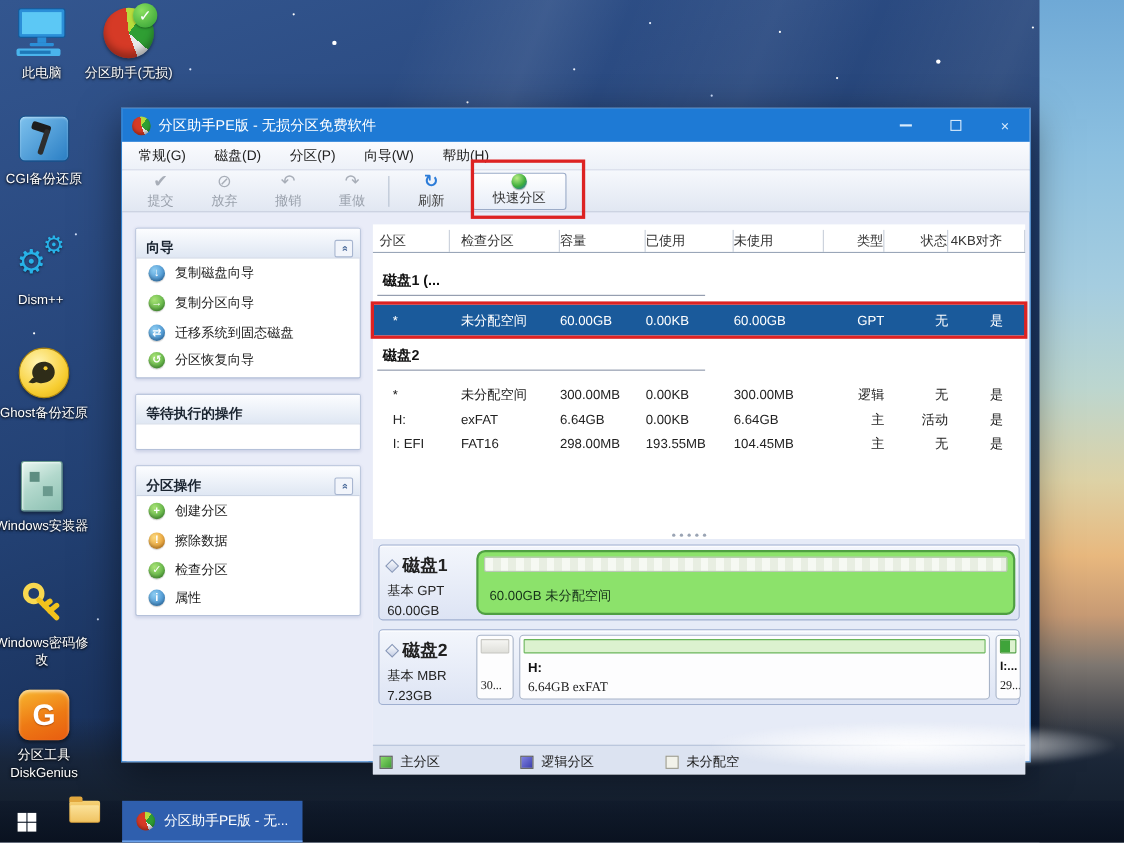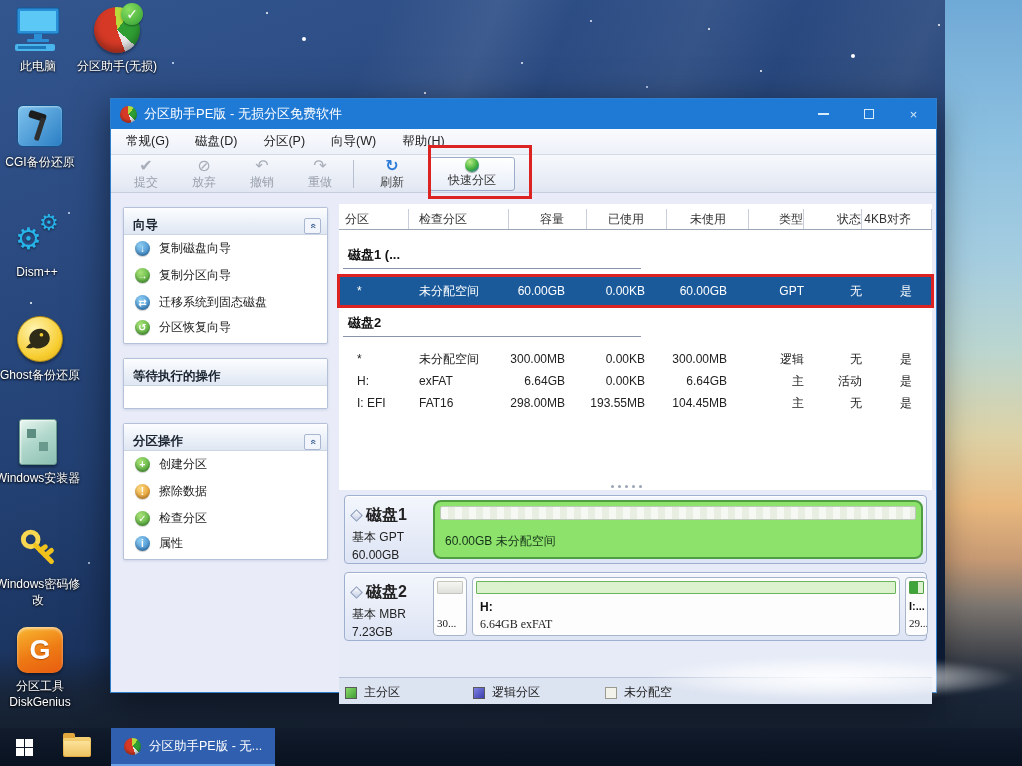--- a/index.html
+++ b/index.html
@@ -104,21 +104,21 @@
   .tbl-header { position:absolute; left:0; top:5px; width:593px; height:21px; display:grid;
     grid-template-columns:70px 100px 78px 80px 82px 55px 58px 70px;
     border-bottom:1px solid #9aa6b8; font-size:12px; color:#333; line-height:20px; }
   .tbl-header span { border-right:1px solid #c8cfda; }
   .trow { position:absolute; left:0; width:593px; height:22px; display:grid;
     grid-template-columns:70px 100px 78px 80px 82px 55px 58px 70px;
     font-size:12px; color:#222; line-height:22px; }
   .c1 { text-align:left; padding-left:18px; }
   .tbl-header .c1 { padding-left:6px; }
   .c2 { text-align:left; padding-left:10px; }
-  .c3,.c4,.c5 { text-align:right; padding-right:22px; }
+  .c3,.c4,.c5 { text-align:left; padding-right:22px; }
   .c6,.c7 { text-align:right; }
   .c8 { text-align:right; padding-right:20px; }
   .grp { position:absolute; left:9px; font-size:13px; font-weight:bold; color:#111; }
   .grp-line { position:absolute; left:4px; width:298px; height:1px; background:#8a94a8; }
   .g1 { top:42px; } .gl1 { top:64px; }
   .g2 { top:110px; } .gl2 { top:132px; }
   .red-row { position:absolute; left:-2px; top:70px; width:597px; height:34px; border:3px solid #dd2222; z-index:30; }
   .trow.sel { top:73px; height:28px; line-height:28px; background:#1a5a9b; color:#fff; z-index:20; }
   .r1 { top:144px; } .r2 { top:166px; } .r3 { top:188px; }
   .split-dots { position:absolute; left:272px; top:281px; display:flex; gap:4px; }
@@ -154,21 +154,21 @@
   .lsq { width:12px; height:12px; border:1px solid #5a5a5a; }
   .lsq.green { background:linear-gradient(135deg,#8ada6a,#3f9e35); }
   .lsq.purple { background:linear-gradient(135deg,#8082e2,#3c3fae); }
   .lsq.pale { background:#f2f2ea; border-color:#9a9a90; }
   .smear { position:absolute; left:642px; top:656px; width:374px; height:44px; z-index:60; pointer-events:none;
     background:radial-gradient(ellipse closest-side,rgba(255,255,255,.95),rgba(255,255,255,.55) 55%,rgba(255,255,255,0) 100%);
     filter:blur(2px); }
 
   
   .taskbar { position:absolute; left:0; top:728px; width:1022px; height:38px; z-index:50;
-    background:linear-gradient(rgba(14,24,42,.55),rgba(8,16,30,.8)); display:flex; align-items:center; }
+    background:linear-gradient(rgba(14,24,42,.55),rgba(8,16,30,.8)); display:flex; }
   .startbtn { width:48px; height:38px; display:flex; align-items:center; justify-content:center; }
   .winlogo { display:grid; grid-template-columns:8px 8px; grid-template-rows:8px 8px; gap:1px; }
   .winlogo i { background:#fff; }
   .folder { margin-left:15px; width:28px; height:20px; border-radius:2px; position:relative;
     background:linear-gradient(#f6d276,#e2a83e); }
   .folder::before { content:""; position:absolute; left:0; top:-4px; width:12px; height:5px;
     background:#e2a83e; border-radius:2px 2px 0 0; }
   .folder::after { content:""; position:absolute; left:1px; top:4px; right:1px; bottom:1px;
     background:linear-gradient(#fbe29a,#f0c463); border-radius:1px; }
   .taskitem { margin-left:20px; height:38px; padding:0 13px; background:#2f5fae;

